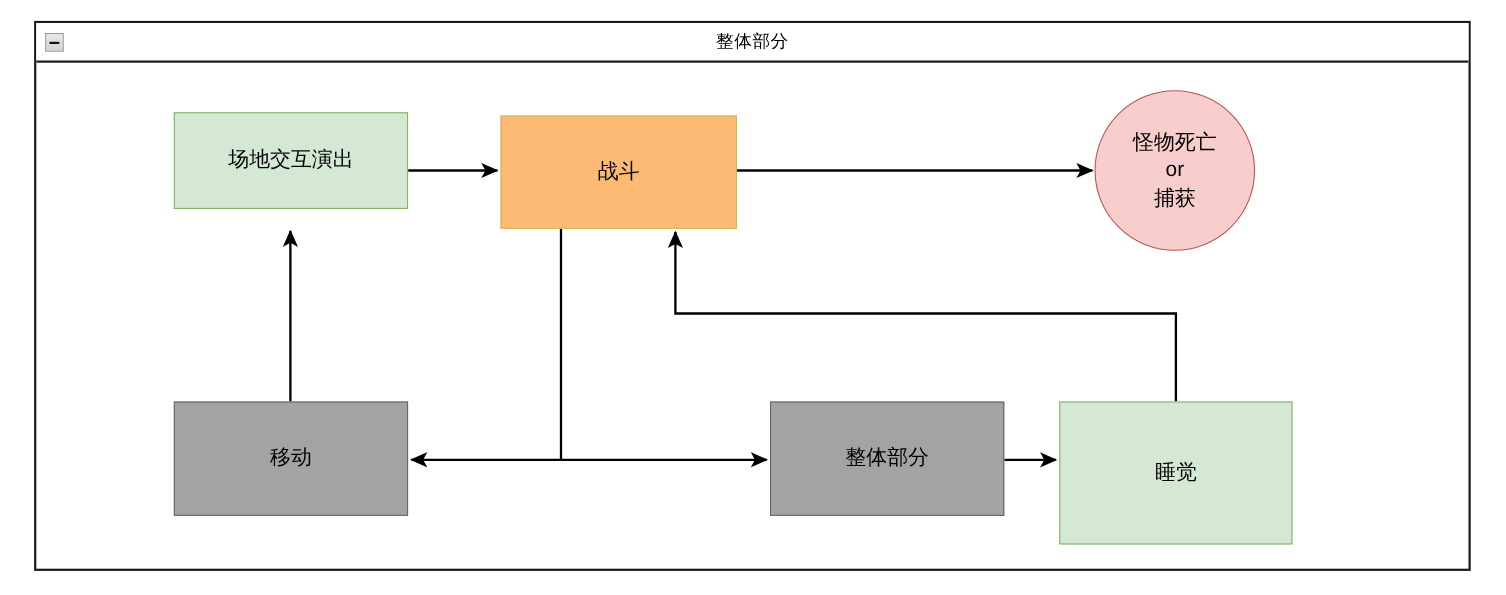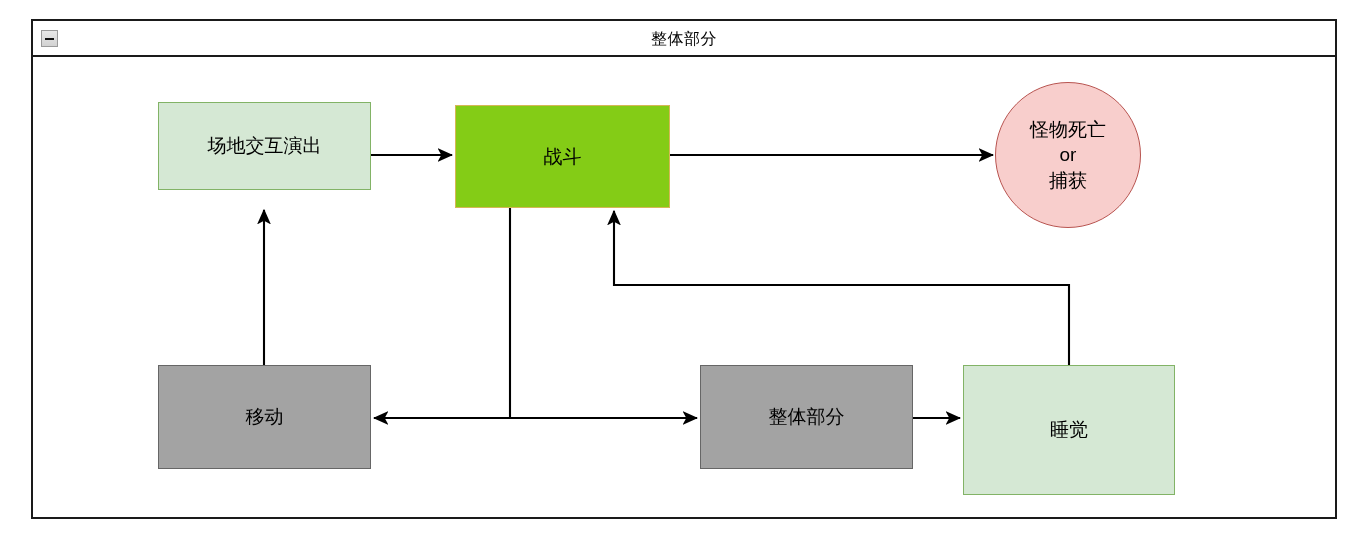--- a/index.html
+++ b/index.html
@@ -83,21 +83,21 @@
     align-items: center;
     justify-content: center;
     text-align: center;
     font-size: 19px;
     color: #000000;
     line-height: 1.35;
     z-index: 3;
   }
   .node.rect { border-width: 1.5px; border-style: solid; }
   .node.green  { background: #d5e8d4; border-color: #82b366; }
-  .node.yellow { background: #84cc16; border-color: #d6b656; align-items: center; }
+  .node.yellow { background: #fdba74; border-color: #d6b656; align-items: center; }
   .node.gray   { background: #a3a3a3; border-color: #666666; }
   .node.circle {
     border-radius: 50%;
     background: #f8cecc;
     border: 1.5px solid #b85450;
     flex-direction: column;
   }
 
   
   #wires {

